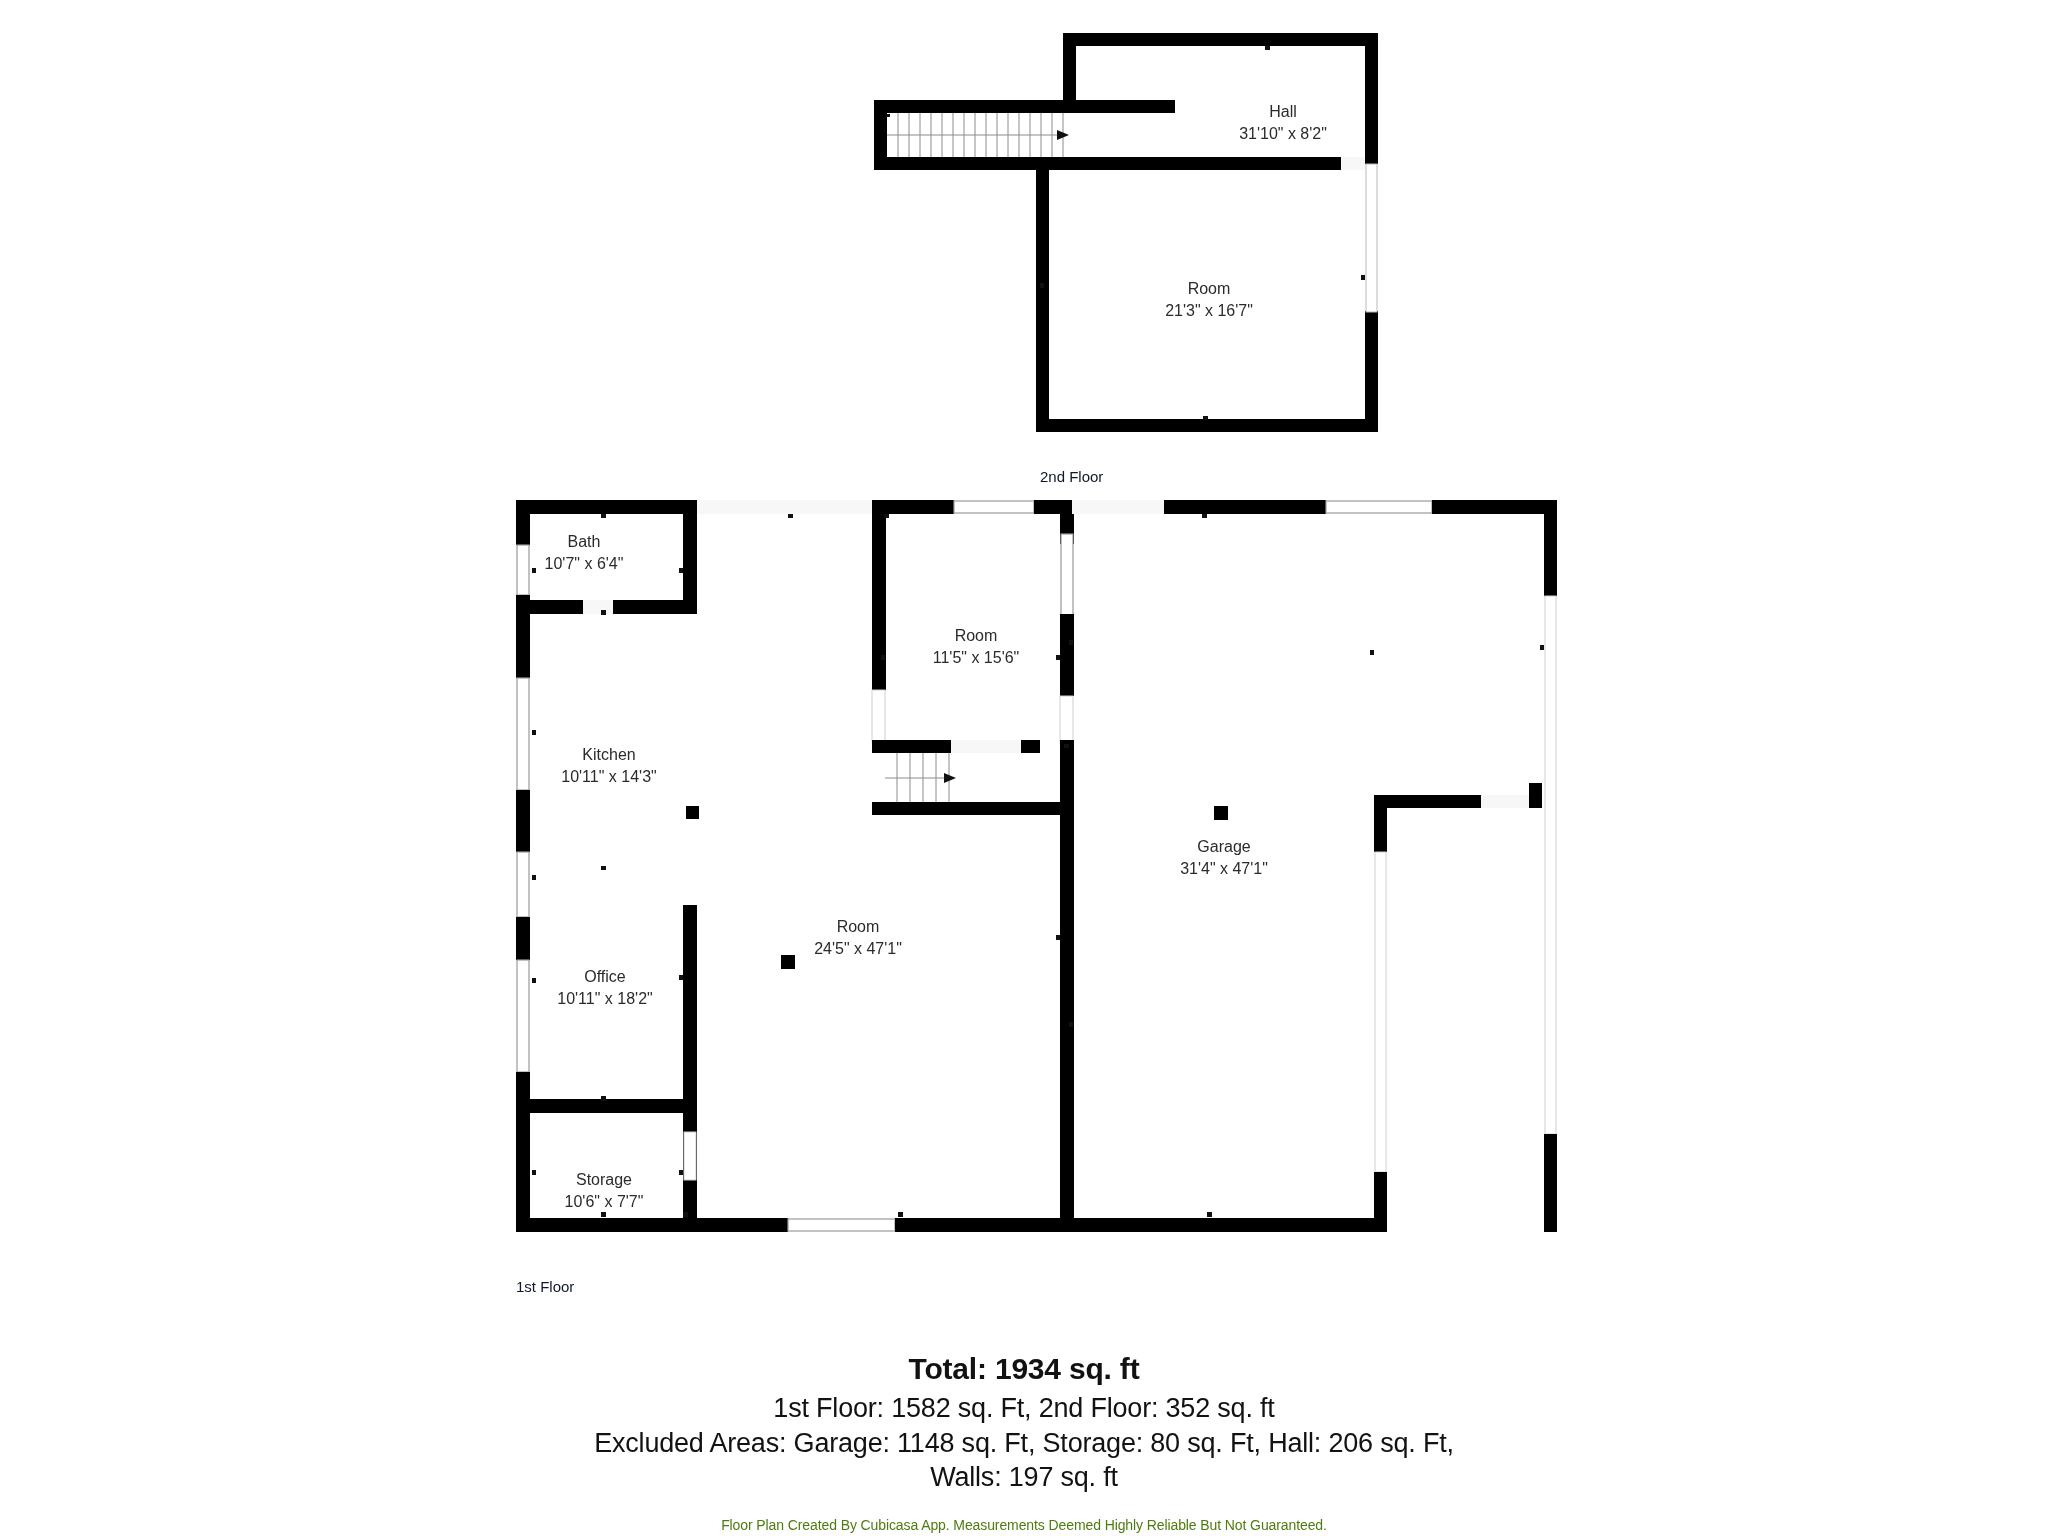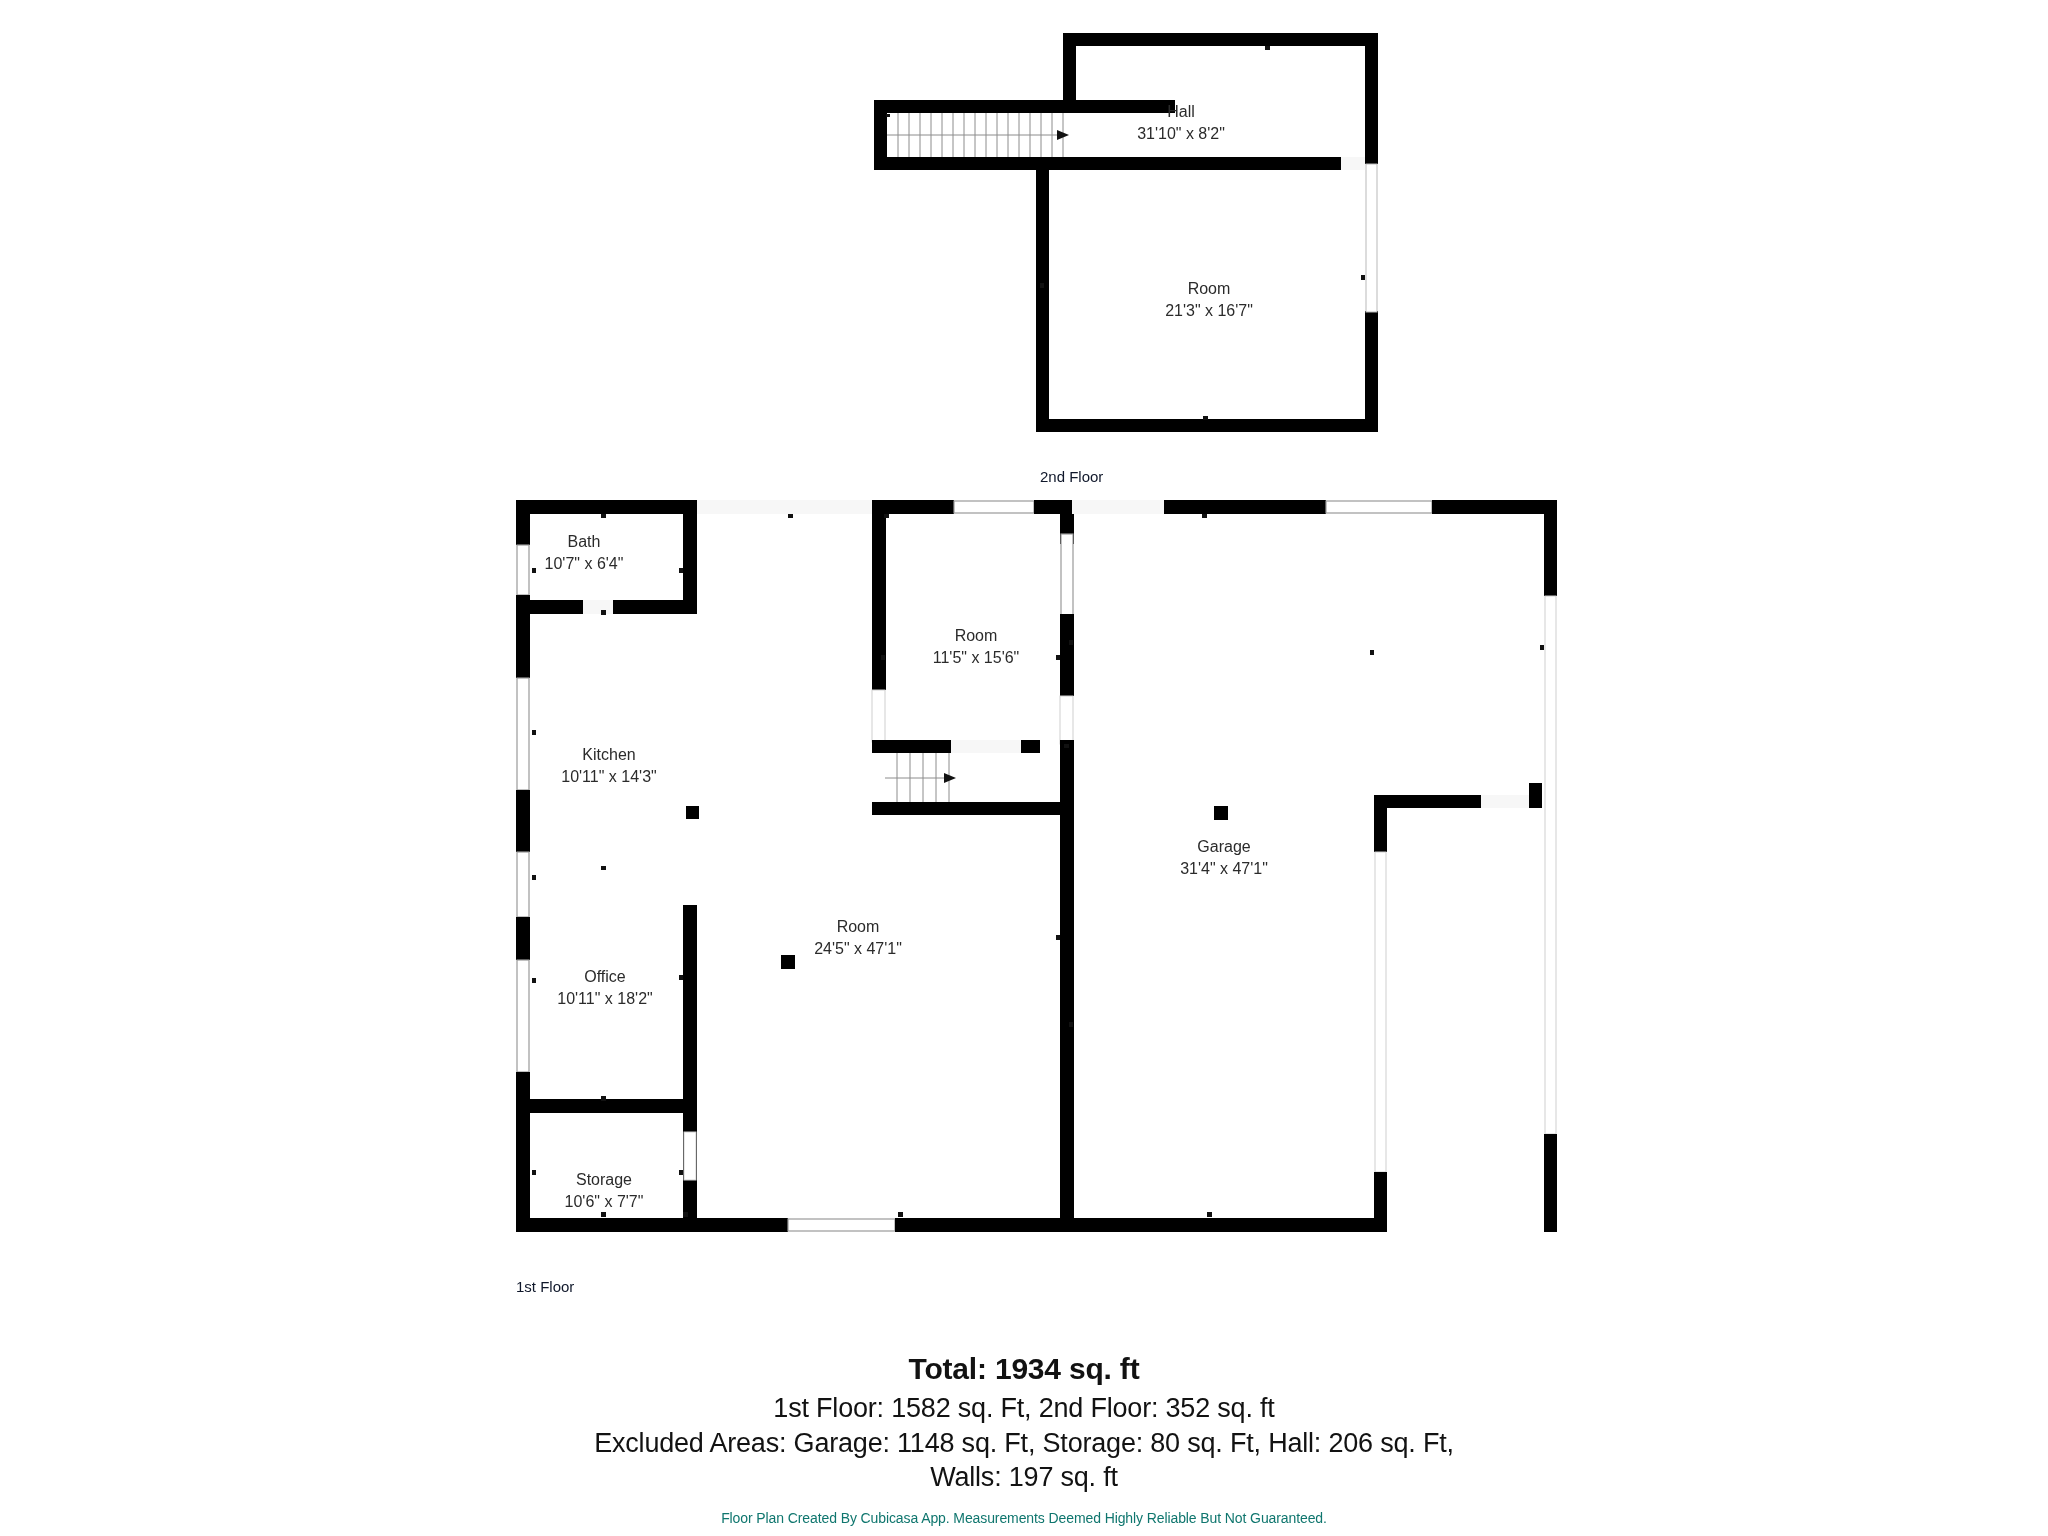--- a/index.html
+++ b/index.html
@@ -64,23 +64,23 @@
     letter-spacing: -0.2px;
     margin-bottom: 5px;
   }
   #summary .sub-line {
     font-size: 27px;
     font-weight: normal;
     line-height: 1.28;
     letter-spacing: -0.2px;
   }
   #summary .credit {
-    margin-top: 15px;
+    margin-top: 22px;
     font-size: 14px;
-    color: #0f766e;
+    color: #4d7c0f;
     letter-spacing: -0.1px;
   }
 </style>
 </head>
 <body>
 
 <svg id="plan-canvas" viewBox="0 0 2048 1536" xmlns="http://www.w3.org/2000/svg">
 
   <g>
 
@@ -246,21 +246,21 @@
       <rect x="1370" y="650" width="4" height="5"></rect>
       <rect x="1540" y="645" width="4" height="5"></rect>
       <rect x="1207" y="1212" width="5" height="5"></rect>
       <rect x="898" y="1212" width="5" height="5"></rect>
       <rect x="683" y="1212" width="5" height="5"></rect>
       <rect x="601" y="610" width="5" height="5"></rect>
     </g>
   </g>
 </svg>
 
-<div class="room-label" style="left:1181px; top:101px;">
+<div class="room-label" style="left:1283px; top:101px;">
   <span class="rname">Hall</span>
   <span class="rdim">31'10" x 8'2"</span>
 </div>
 
 <div class="room-label" style="left:1209px; top:278px;">
   <span class="rname">Room</span>
   <span class="rdim">21'3" x 16'7"</span>
 </div>
 
 <div class="floor-label" style="left:1040px; top:468px;">2nd Floor</div>

